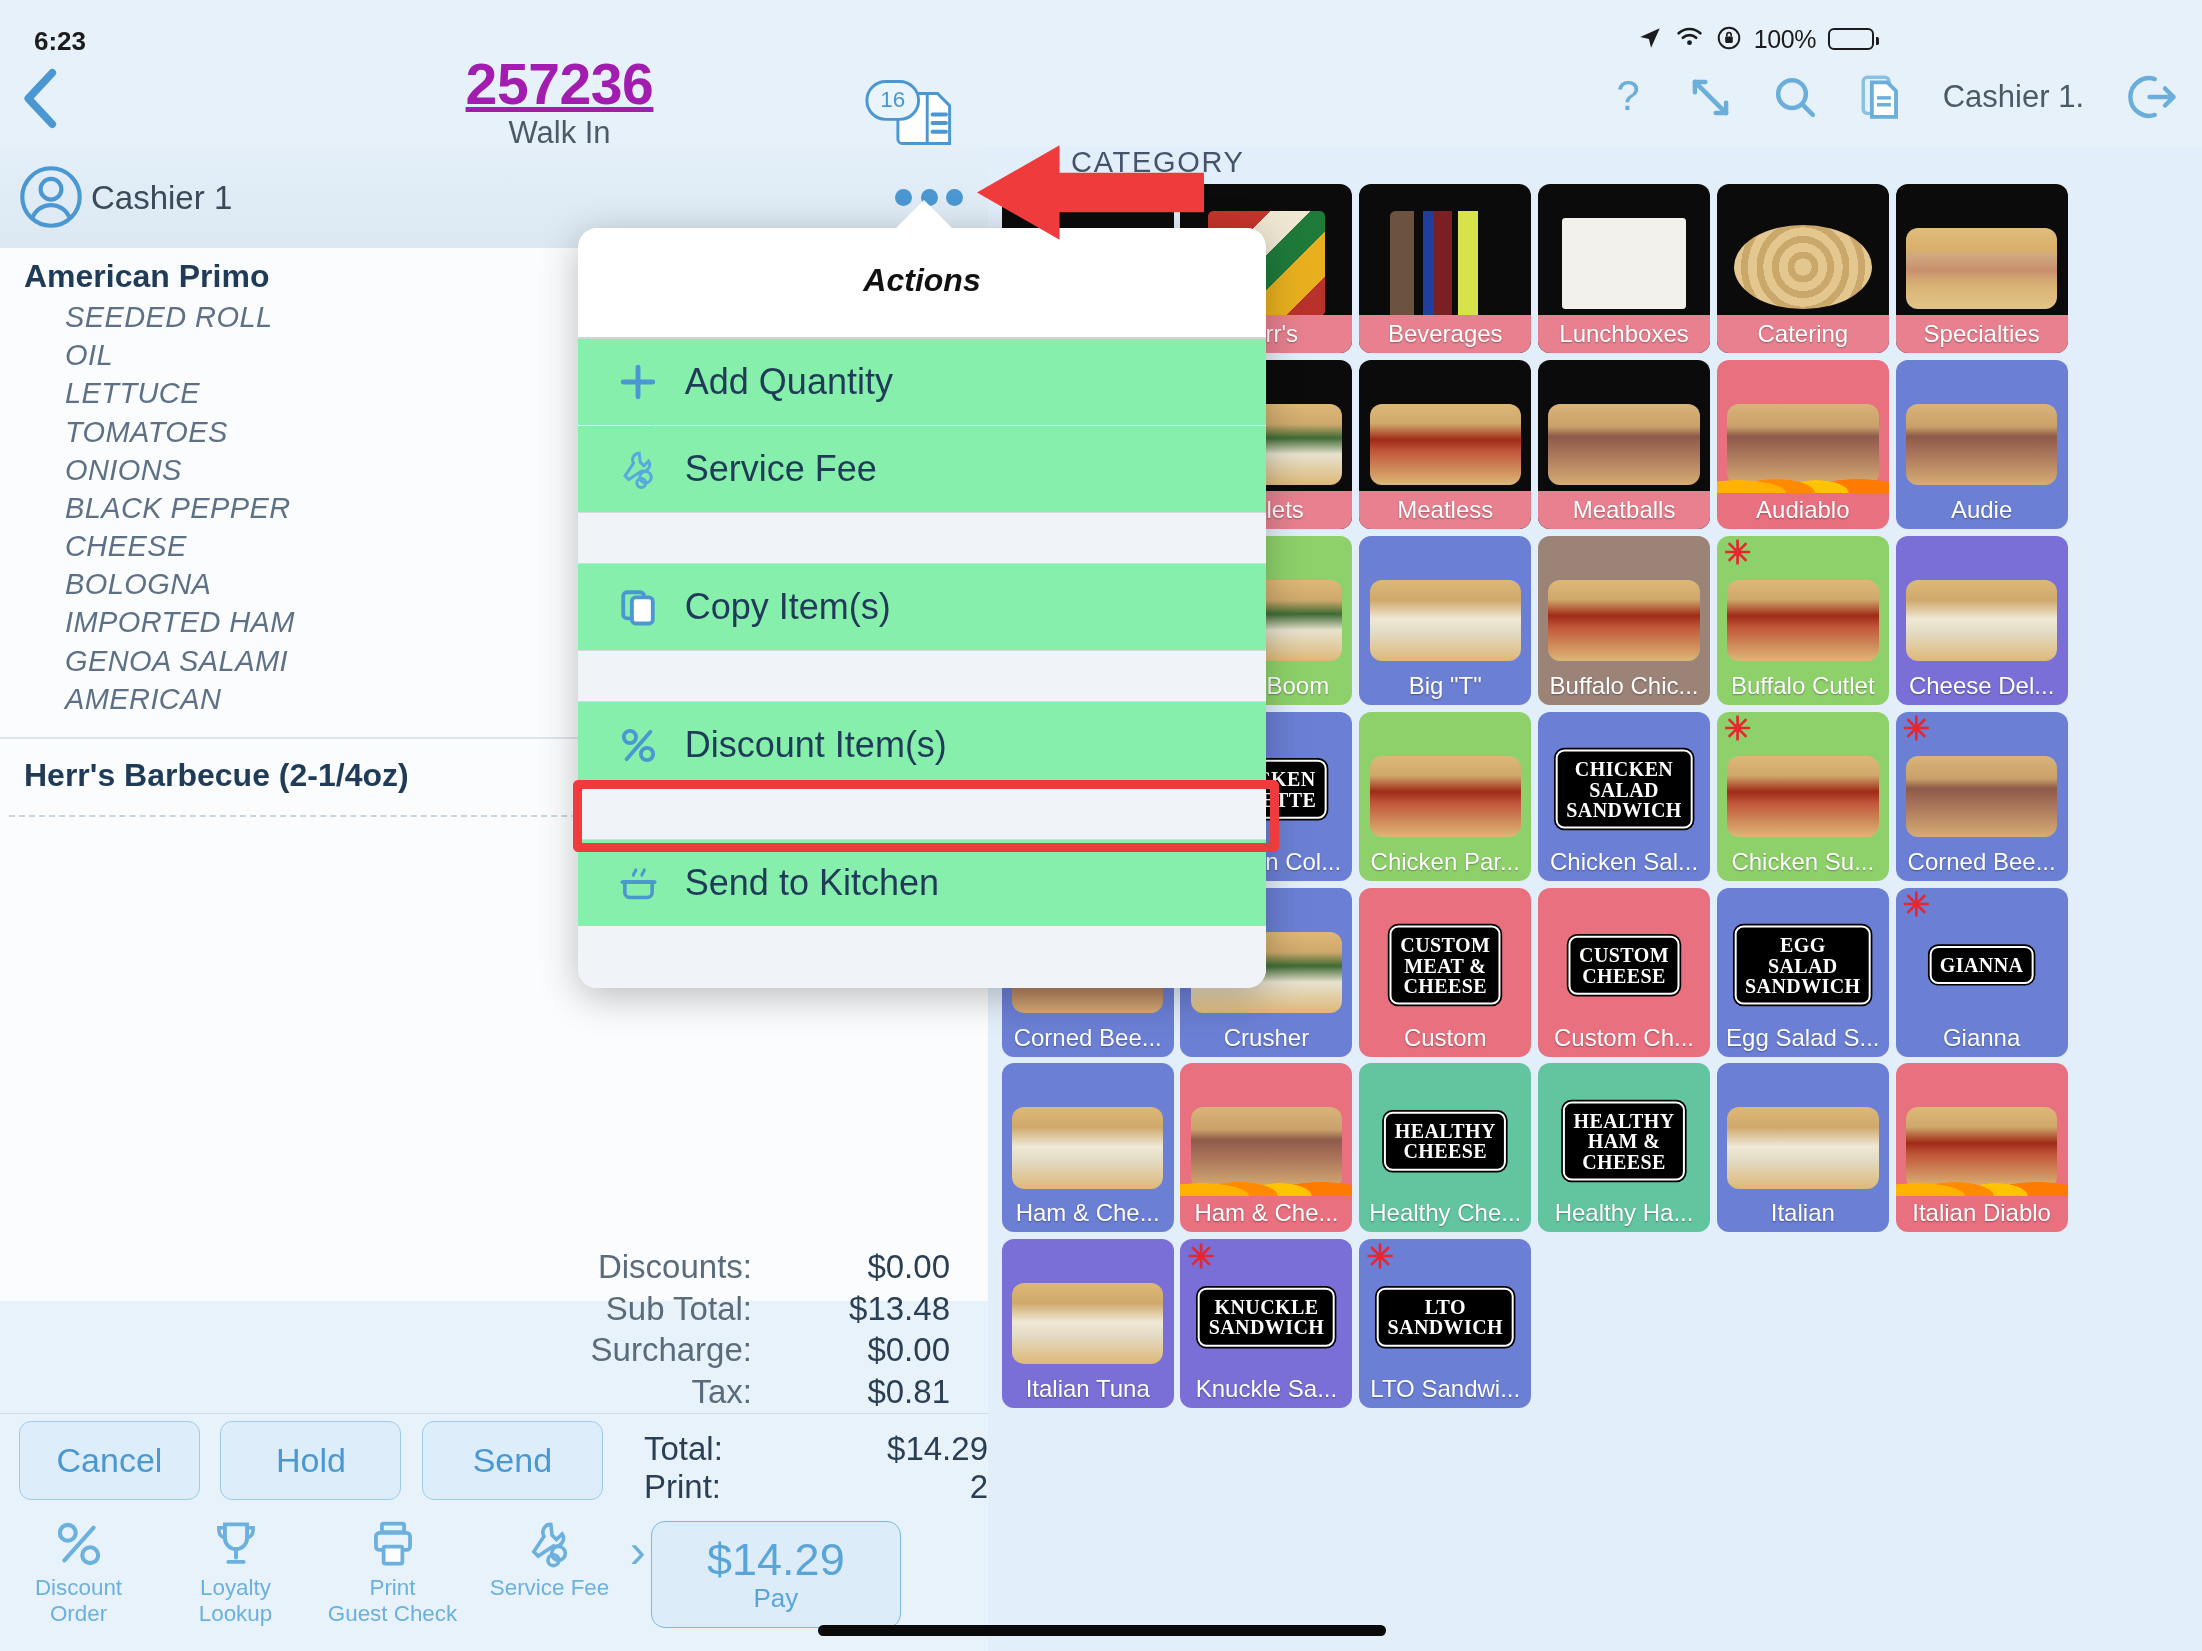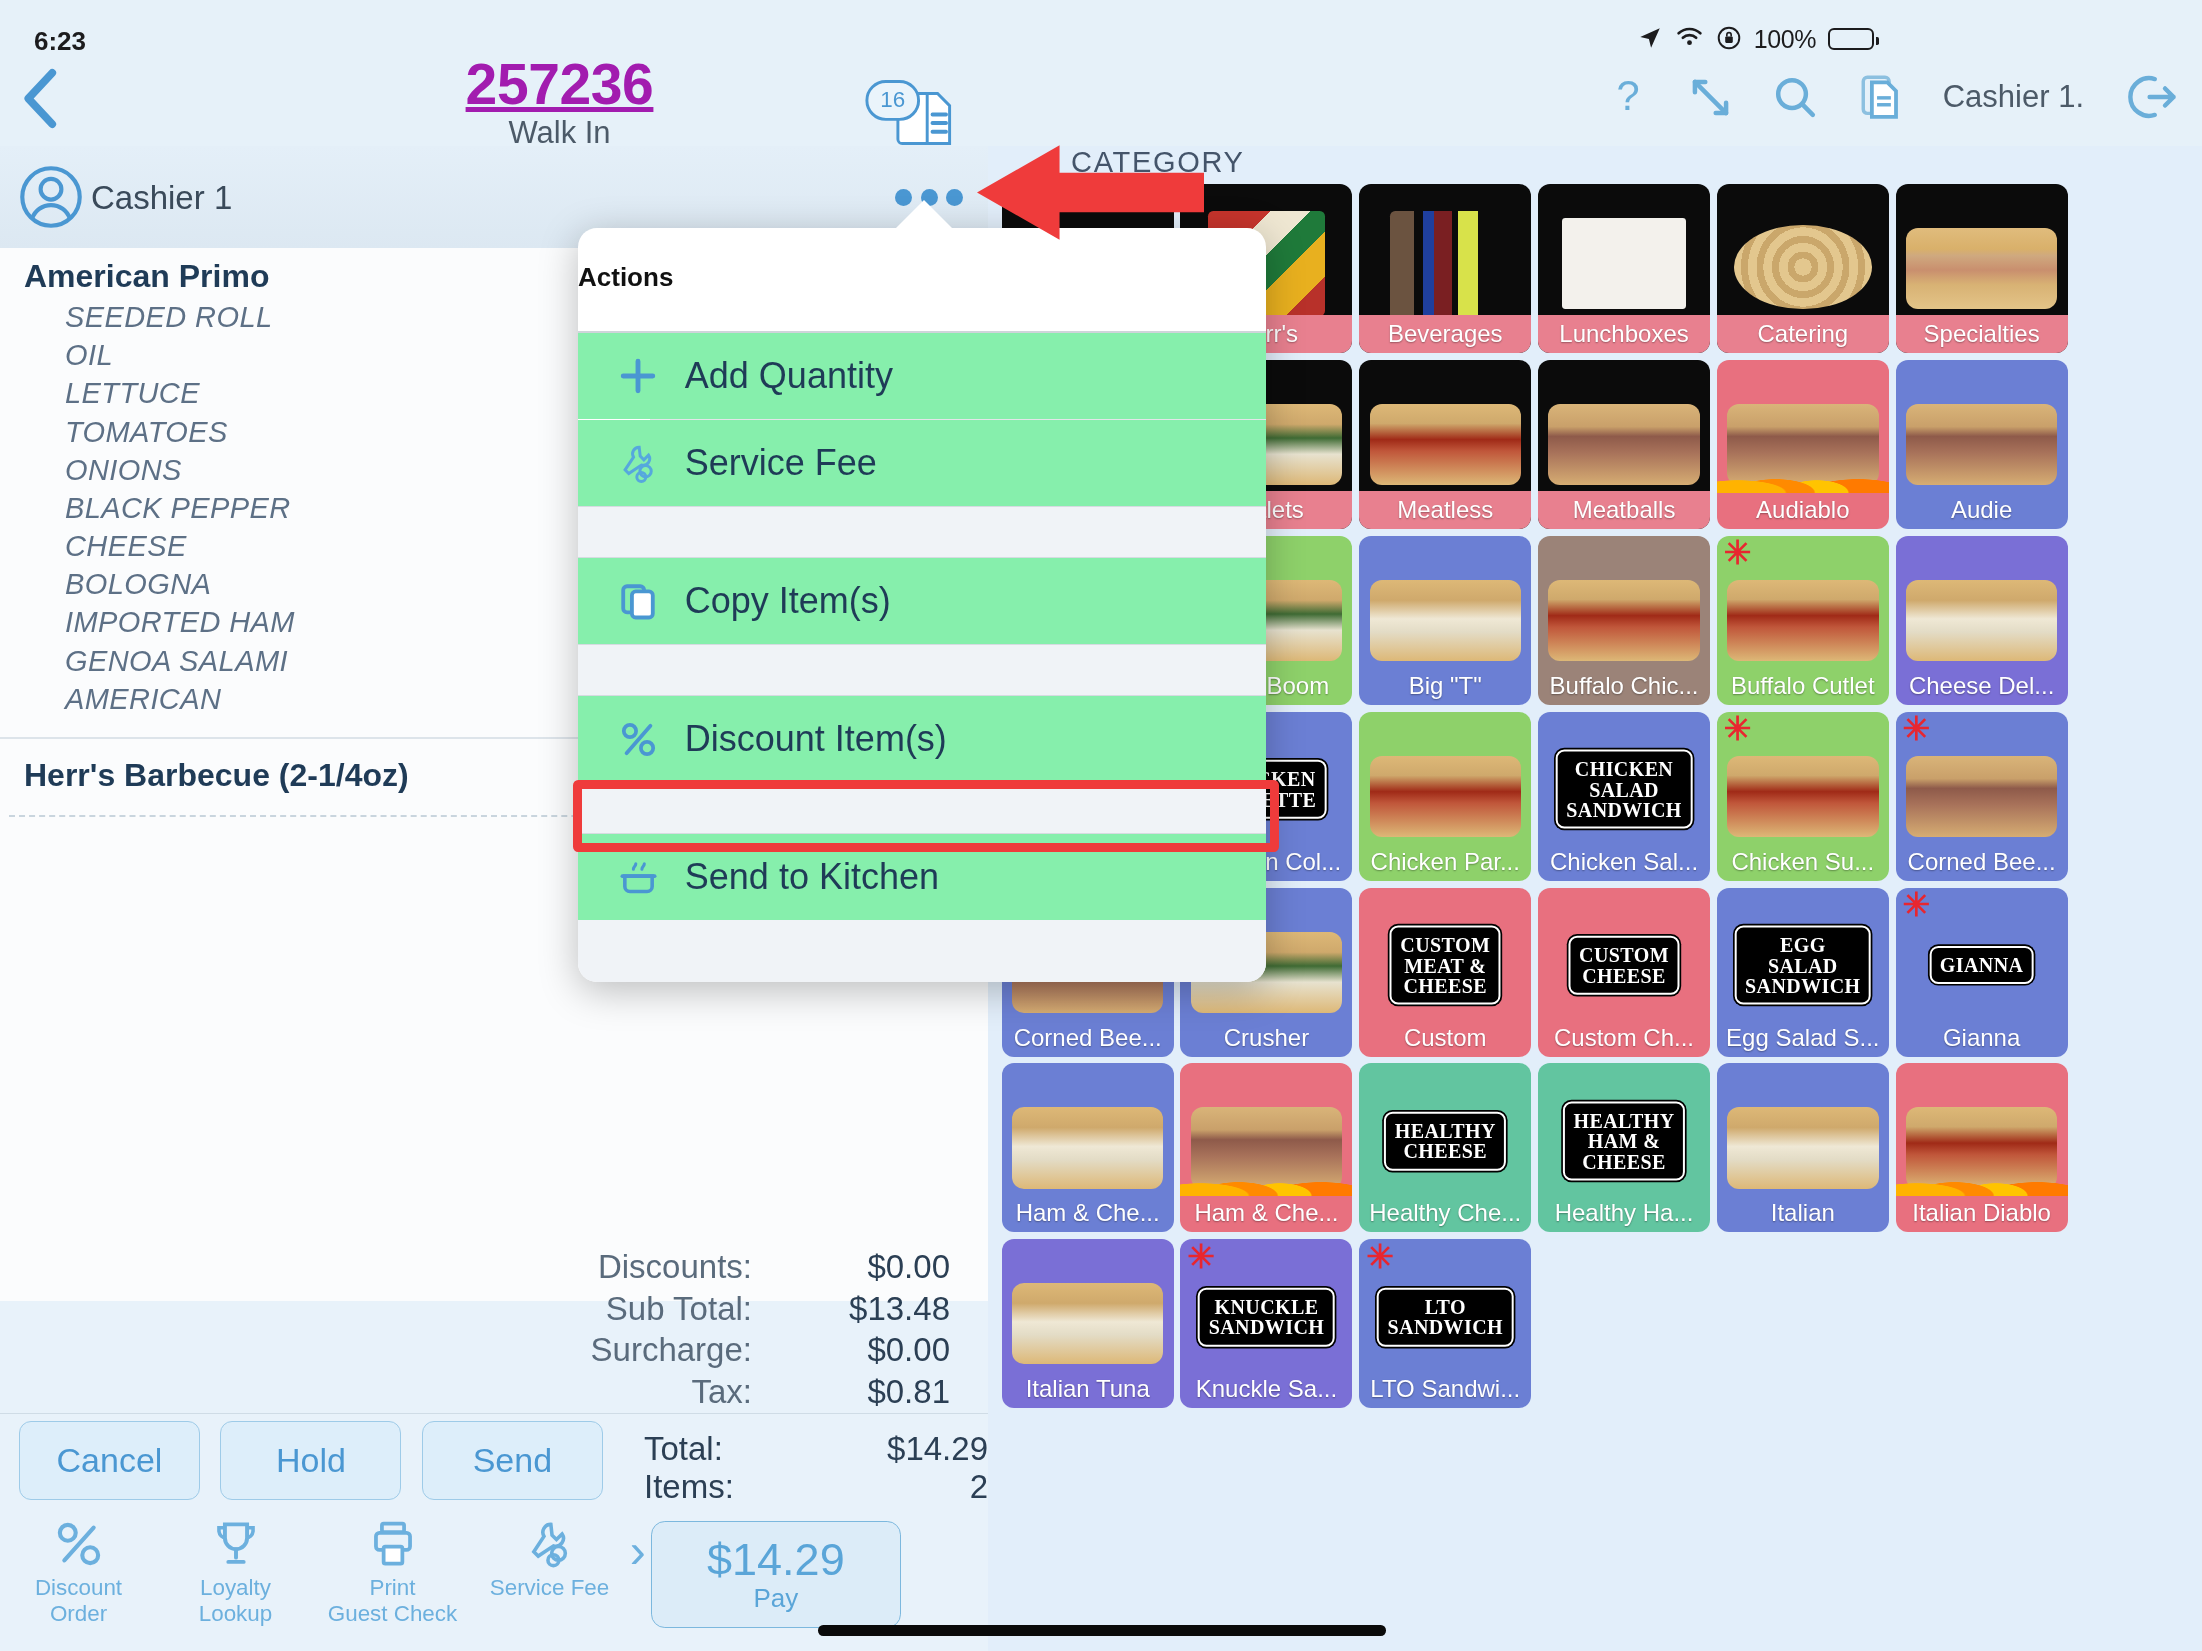--- a/index.html
+++ b/index.html
@@ -120,21 +120,21 @@
   .platter { position:absolute; left:10%; top:24%; width:80%; height:50%; border-radius:50%;
      background: repeating-radial-gradient(circle at 50% 50%, #e3c78e 0 8.6px, #caa76b 8.6px 15.5px); }
   .chipset { position:absolute; left:16%; top:16%; width:68%; height:62%;
      background: linear-gradient(135deg,#c6342c 0 28%, #efe7d2 28% 46%, #1f7a3a 46% 62%, #e8b01f 62% 82%, #b8312a 82%); border-radius:5.2px;}
 
   
   .popover { position: absolute; left: 578px; top: 228px; width: 688px; background: #fff;
      border-radius: 19px; box-shadow: 0 8.6px 38px rgba(0,0,0,.25); overflow: hidden; z-index: 30; }
   .pop-arrow { position: absolute; left: 895px; top: 200px; width: 0; height: 0;
      border-left: 29px solid transparent; border-right: 29px solid transparent; border-bottom: 29px solid #fff; z-index: 31; }
-  .pop-title { text-align: left; font-size: 26px; font-weight: 700; color: #111; padding: 34px 0 38px; }
+  .pop-title { text-align: center; font-size: 32px; font-weight: 700; color: #111; padding: 34px 0 38px; font-style: italic; }
   .pop-divider { height: 1.7px; background: #cfd4da; }
   .pop-row { display: flex; align-items: center; height: 86px; padding-left: 40px; cursor: pointer; background: #86efac; }
   .pop-row .pi { width: 53px; display: flex; align-items: center; justify-content: flex-start; }
   .pop-row .pt { font-size: 36px; color: #1f3b57; margin-left: 13.8px; }
   .pop-thin { height: 1.7px; background: #e3e6e9; margin-left: 72px; }
   .pop-gap { height: 52px; background: #f0f3f7; border-top: 1.7px solid #d6dbe1; border-bottom: 1.7px solid #d6dbe1; }
   .pop-tail { height: 62px; background: #f0f3f7; }
 
   
   .hl-box { position: absolute; left: 573px; top: 780px; width: 706px; height: 72px;
@@ -330,21 +330,21 @@
     <div class="actionbar">
       <div class="abtn">Cancel</div>
       <div class="abtn">Hold</div>
       <div class="abtn">Send</div>
       <div class="tot-block">
         <div class="r">
             <span class="l">Total:</span>
             <span class="v">$14.29</span>
           </div>
         <div class="r">
-            <span class="l">Items:</span>
+            <span class="l">Print:</span>
             <span class="v">2</span>
           </div>
       </div>
     </div>
 
     <div class="bottombar">
       <div class="tool">
         <div class="ic">
           <svg width="50" height="50" viewBox="0 0 29 29">
             <circle cx="8" cy="8" r="4.6" stroke="#6cb0de" stroke-width="2.4" fill="none"></circle>

